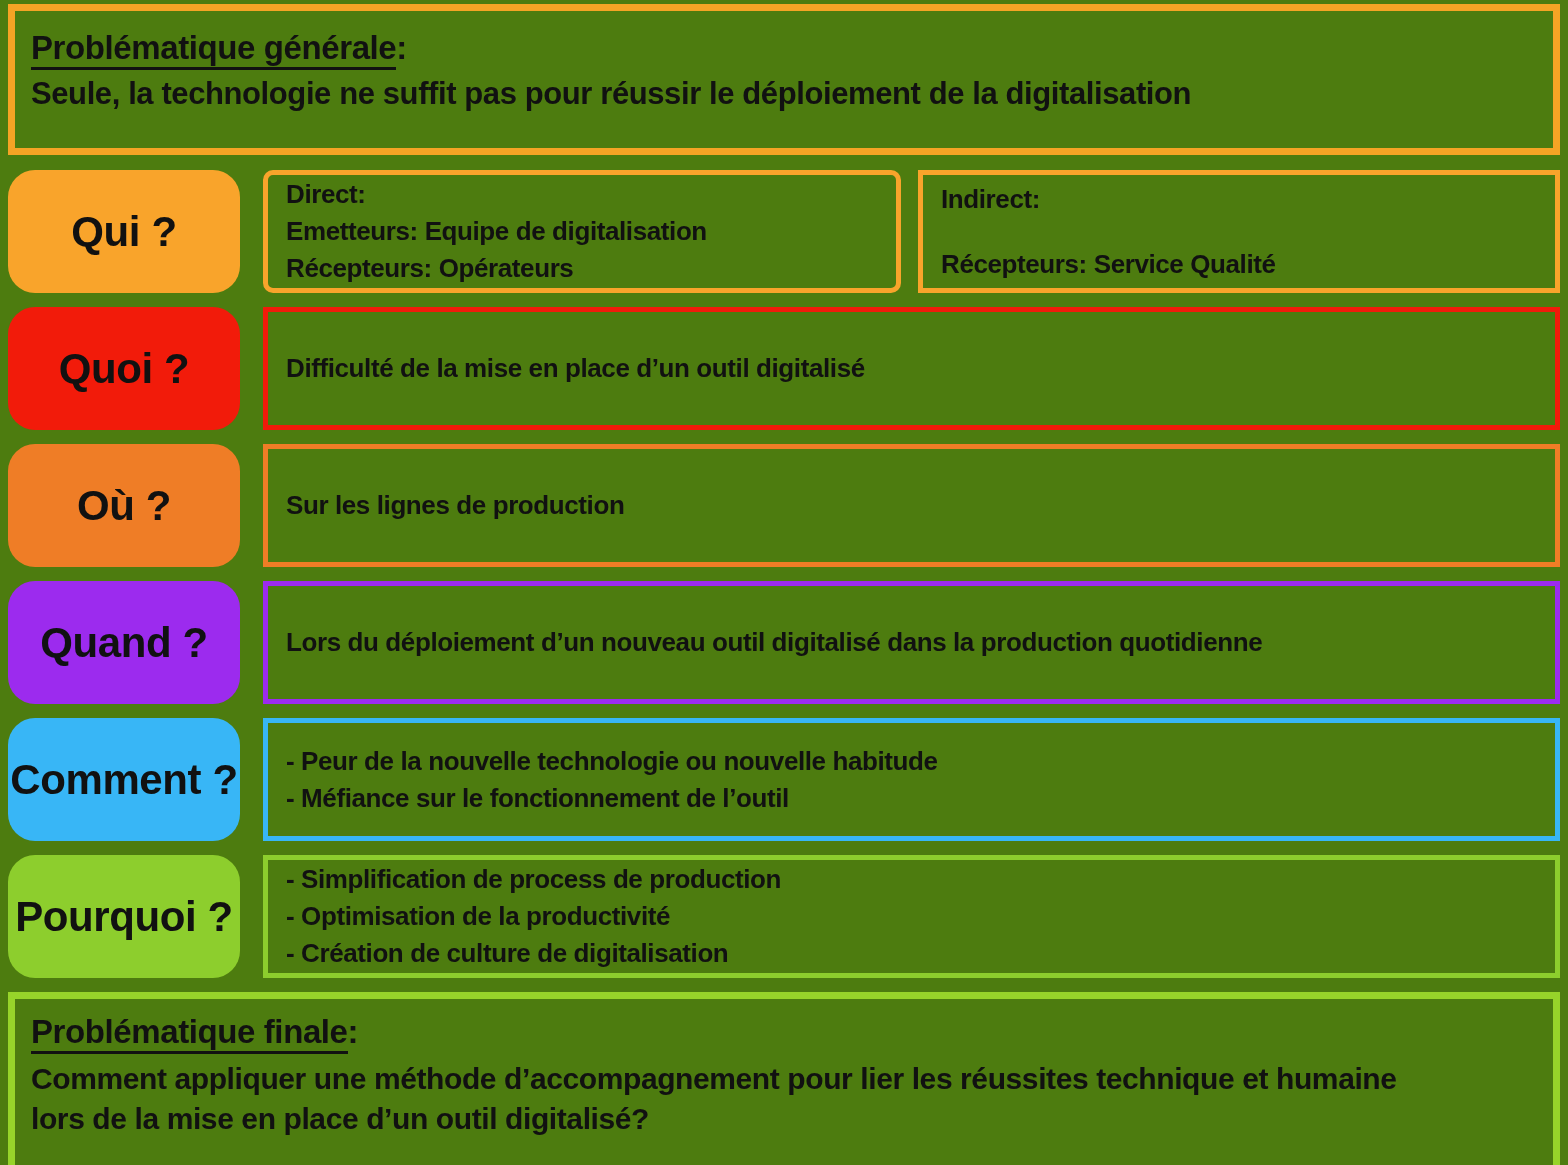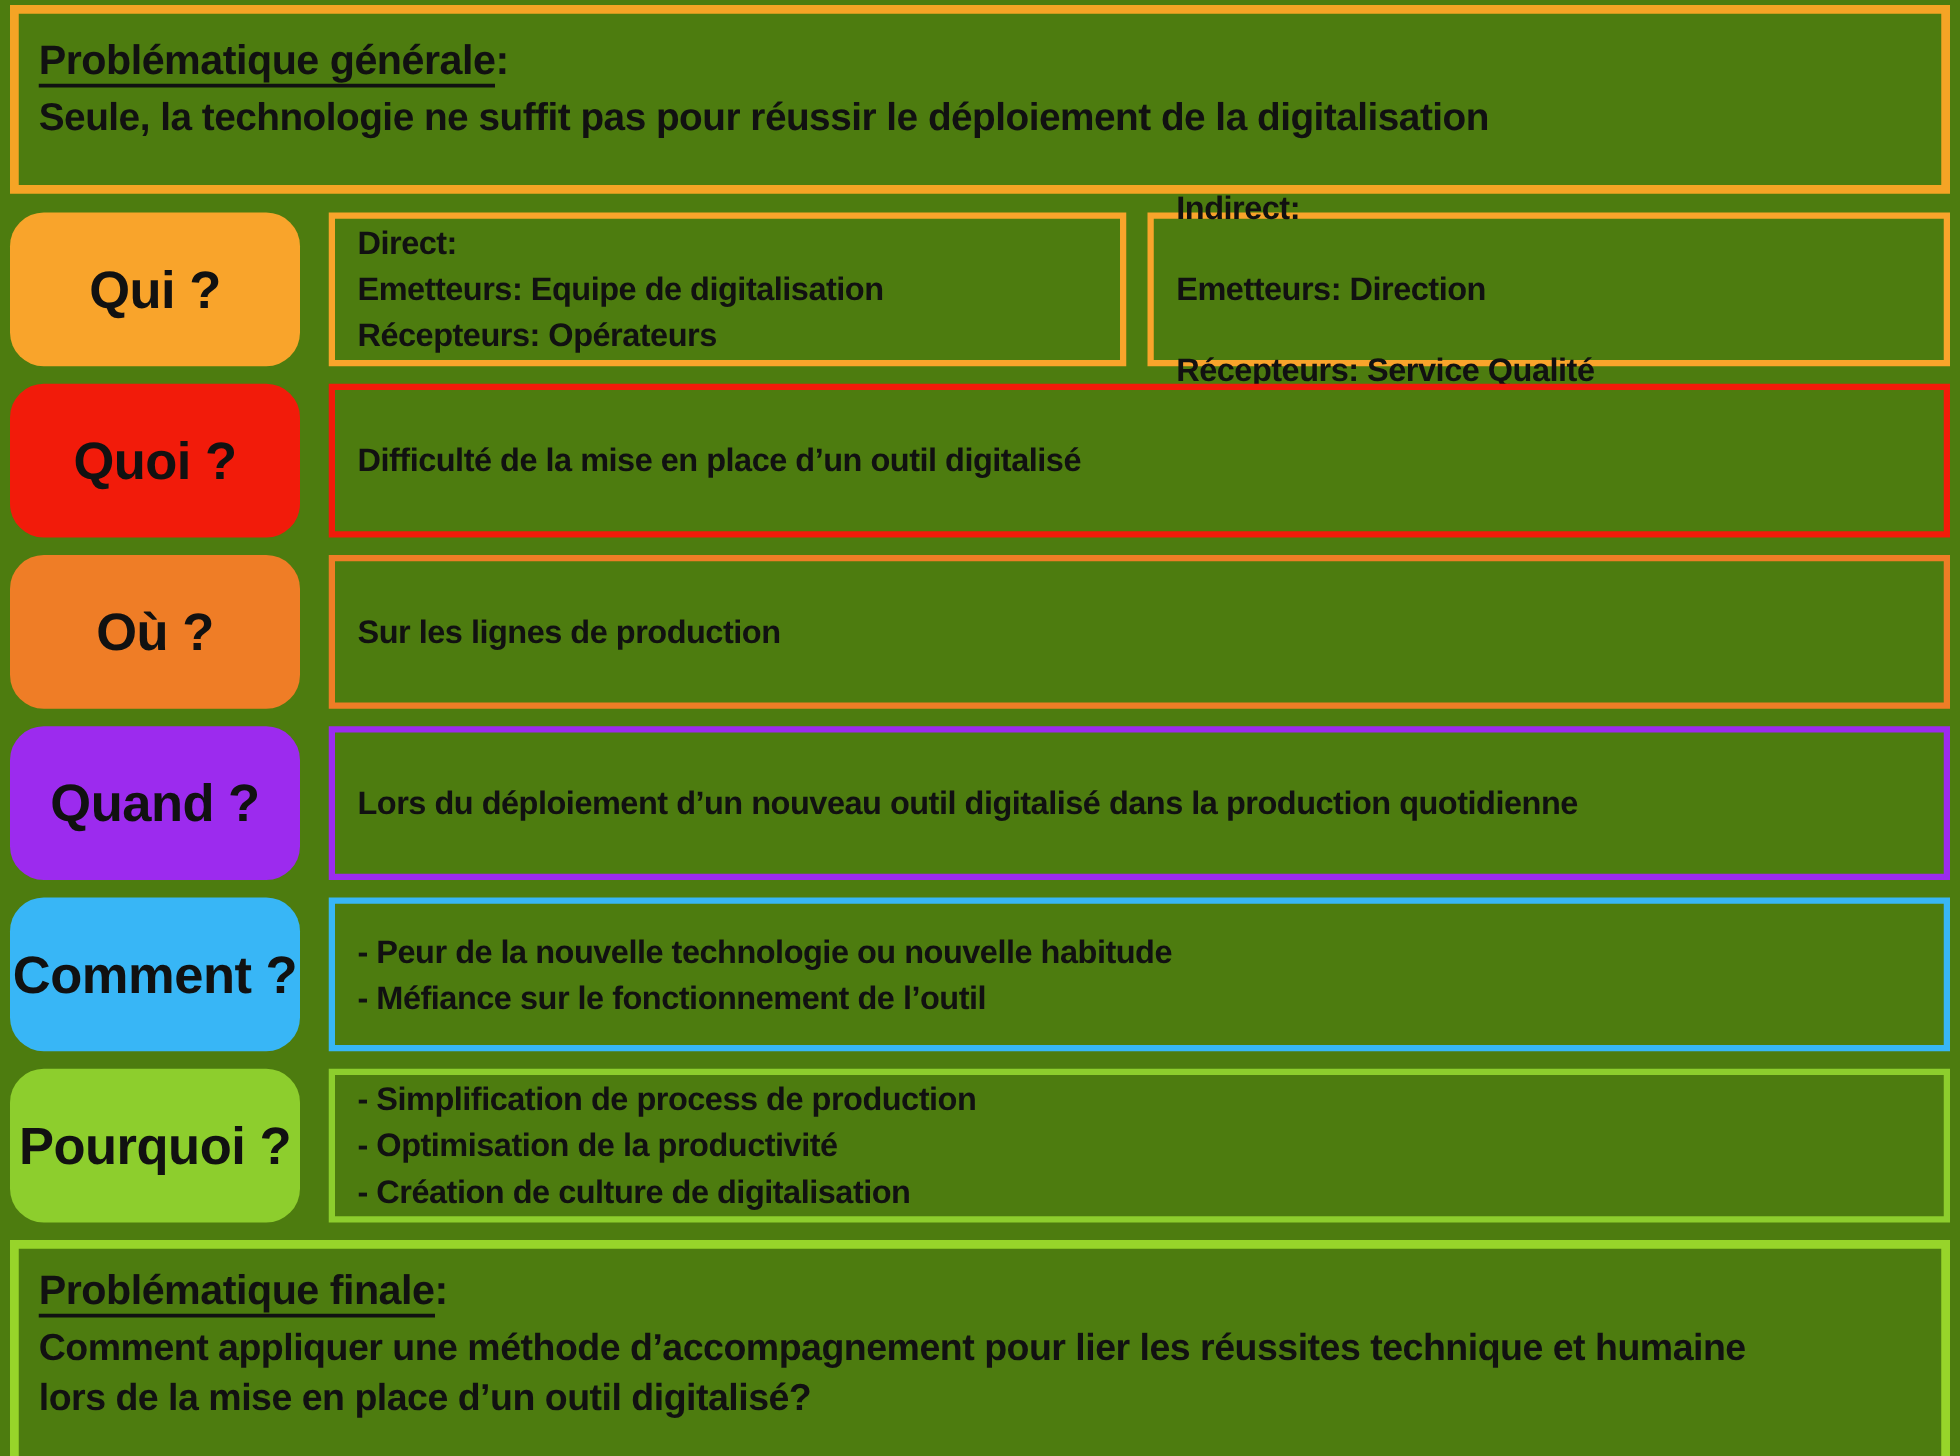--- a/index.html
+++ b/index.html
@@ -42,21 +42,21 @@
     box-sizing: border-box;
     border: 5px solid;
     display: flex;
     flex-direction: column;
     justify-content: center;
     padding: 4px 18px;
     font-size: 26px;
     font-weight: bold;
     line-height: 1.42;
   }
-  .row-content.split-left { flex: 0 0 638px; }
+  .row-content.split-left { flex: 0 0 638px; border-radius: 10px; }
   .row-content.split-right { margin-left: 17px; }
   .content-line { white-space: nowrap; }
 </style>
 </head>
 <body>
 
 <div class="canvas" style="background-color: #4d7c0f;">
 
   <div class="big-box top-box" style="border-color: rgb(245, 164, 37);">
     <div class="heading-line">
@@ -67,21 +67,20 @@
 
   <div class="row">
     <div class="row-label" style="background-color: rgb(249, 164, 43);">Qui ?</div>
     <div class="row-content split-left" style="border-color: rgb(249, 164, 43);">
       <div class="content-line">Direct:</div>
       <div class="content-line">Emetteurs: Equipe de digitalisation</div>
       <div class="content-line">Récepteurs: Opérateurs</div>
     </div>
     <div class="row-content split-right" style="border-color: rgb(249, 164, 43); gap: 28px;">
       <div class="content-line">Indirect:</div>
-      <div class="content-line">Emetteurs: Direction</div>
       <div class="content-line">Récepteurs: Service Qualité</div>
     </div>
   </div>
 
   <div class="row">
     <div class="row-label" style="background-color: rgb(242, 27, 10);">Quoi ?</div>
     <div class="row-content" style="border-color: rgb(242, 27, 10);">
       <div class="content-line">Difficulté de la mise en place d’un outil digitalisé</div>
     </div>
   </div>

